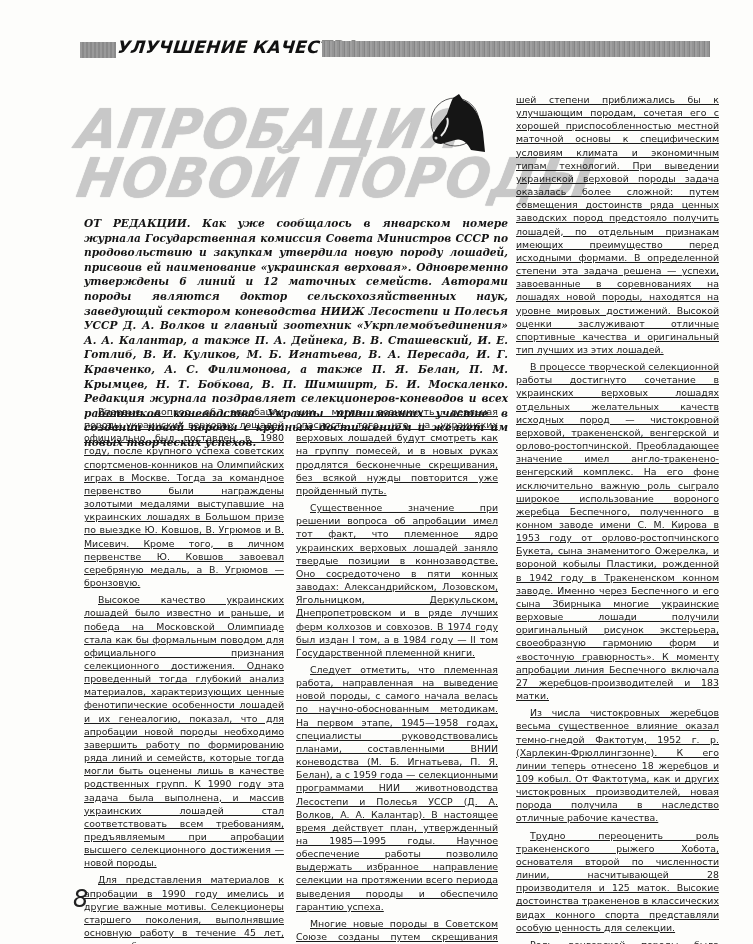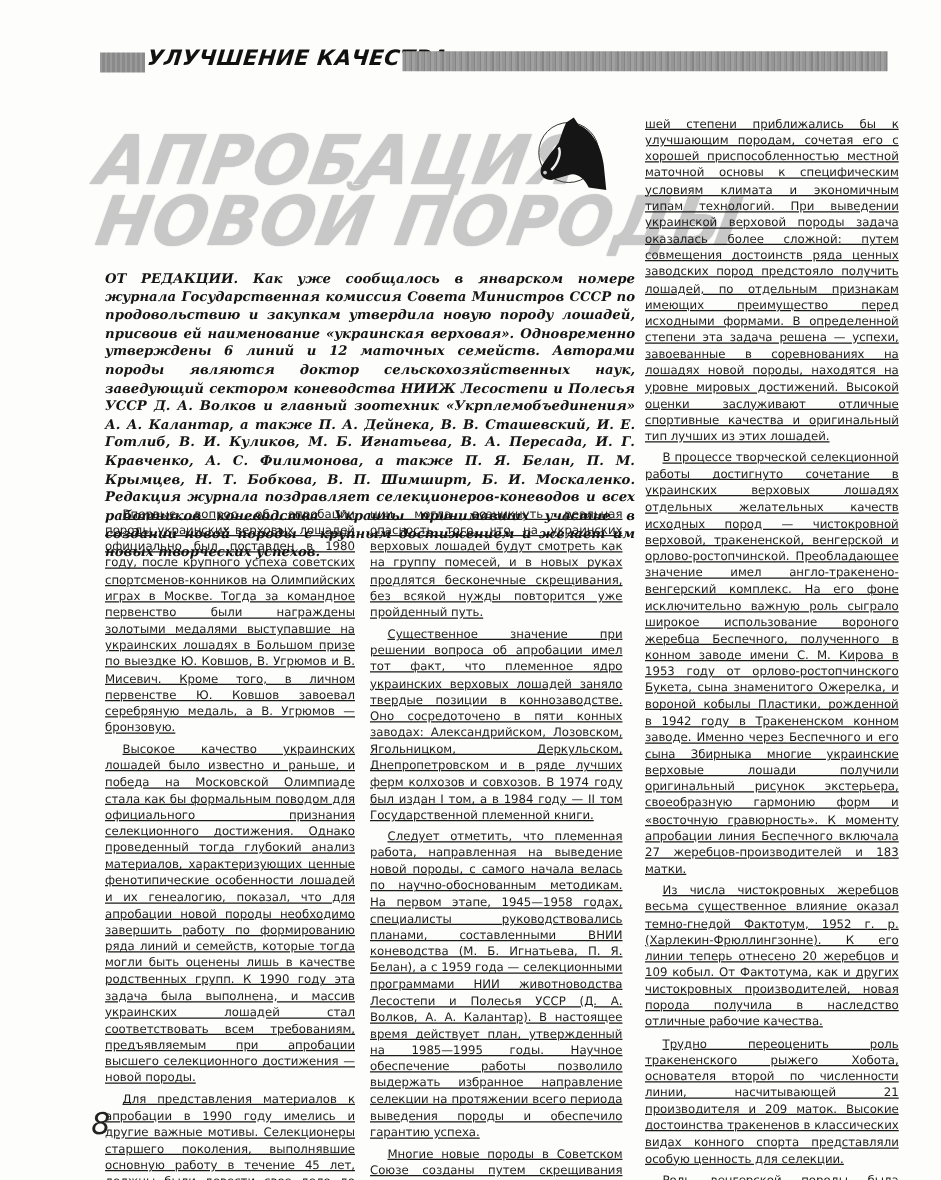--- a/index.html
+++ b/index.html
@@ -67,18 +67,18 @@
 <div class="col c2">
   <p class="noind">ции могла возникнуть реальная опасность того, что на украинских верховых лошадей будут смотреть как на группу помесей, и в новых руках продлятся бесконечные скрещивания, без всякой нужды повторится уже пройденный путь.</p>
   <p>Существенное значение при решении вопроса об апробации имел тот факт, что племенное ядро украинских верховых лошадей заняло твердые позиции в коннозаводстве. Оно сосредоточено в пяти конных заводах: Александрийском, Лозовском, Ягольницком, Деркульском, Днепропетровском и в ряде лучших ферм колхозов и совхозов. В 1974 году был издан I том, а в 1984 году — II том Государственной племенной книги.</p>
   <p>Следует отметить, что племенная работа, направленная на выведение новой породы, с самого начала велась по научно-обоснованным методикам. На первом этапе, 1945—1958 годах, специалисты руководствовались планами, составленными ВНИИ коневодства (М. Б. Игнатьева, П. Я. Белан), а с 1959 года — селекционными программами НИИ животноводства Лесостепи и Полесья УССР (Д. А. Волков, А. А. Калантар). В настоящее время действует план, утвержденный на 1985—1995 годы. Научное обеспечение работы позволило выдержать избранное направление селекции на протяжении всего периода выведения породы и обеспечило гарантию успеха.</p>
   <p>Многие новые породы в Советском Союзе созданы путем скрещивания местных лошадей с заводскими. При этом, как правило, ставилась задача получить лошадей, которые по основному селекционному признаку в возможно боль-</p>
 </div>
 
 <div class="col c3">
   <p class="noind">шей степени приближались бы к улучшающим породам, сочетая его с хорошей приспособленностью местной маточной основы к специфическим условиям климата и экономичным типам технологий. При выведении украинской верховой породы задача оказалась более сложной: путем совмещения достоинств ряда ценных заводских пород предстояло получить лошадей, по отдельным признакам имеющих преимущество перед исходными формами. В определенной степени эта задача решена — успехи, завоеванные в соревнованиях на лошадях новой породы, находятся на уровне мировых достижений. Высокой оценки заслуживают отличные спортивные качества и оригинальный тип лучших из этих лошадей.</p>
   <p>В процессе творческой селекционной работы достигнуто сочетание в украинских верховых лошадях отдельных желательных качеств исходных пород — чистокровной верховой, тракененской, венгерской и орлово-ростопчинской. Преобладающее значение имел англо-тракенено-венгерский комплекс. На его фоне исключительно важную роль сыграло широкое использование вороного жеребца Беспечного, полученного в конном заводе имени С. М. Кирова в 1953 году от орлово-ростопчинского Букета, сына знаменитого Ожерелка, и вороной кобылы Пластики, рожденной в 1942 году в Тракененском конном заводе. Именно через Беспечного и его сына Збирныка многие украинские верховые лошади получили оригинальный рисунок экстерьера, своеобразную гармонию форм и «восточную гравюрность». К моменту апробации линия Беспечного включала 27 жеребцов-производителей и 183 матки.</p>
-  <p>Из числа чистокровных жеребцов весьма существенное влияние оказал темно-гнедой Фактотум, 1952 г. р. (Харлекин-Фрюллингзонне). К его линии теперь отнесено 20 жеребцов и 109 кобыл. От Фактотума, как и других чистокровных производителей, новая порода получила в наследство отличные рабочие качества.</p>
-  <p>Трудно переоценить роль тракененского рыжего Хобота, основателя второй по численности линии, насчитывающей 21 производителя и 209 маток. Высокие достоинства тракененов в классических видах конного спорта представляли особую ценность для селекции.</p>
+  <p>Из числа чистокровных жеребцов весьма существенное влияние оказал темно-гнедой Фактотум, 1952 г. р. (Харлекин-Фрюллингзонне). К его линии теперь отнесено 18 жеребцов и 109 кобыл. От Фактотума, как и других чистокровных производителей, новая порода получила в наследство отличные рабочие качества.</p>
+  <p>Трудно переоценить роль тракененского рыжего Хобота, основателя второй по численности линии, насчитывающей 28 производителя и 125 маток. Высокие достоинства тракененов в классических видах конного спорта представляли особую ценность для селекции.</p>
   <p>Роль венгерской породы была значительна на первом этапе работы в конце 40-х годов, когда кобыл типа нониус широко использовали в качестве исходного маточного поголовья. Следует отметить, что венгерские лошади в то время работали не только под седлом, но и в упряжи. Это имеет значение в связи с тем, что значительная часть</p>
 </div>
 
 <div class="pagenum">8</div>
 
 </body></html>

